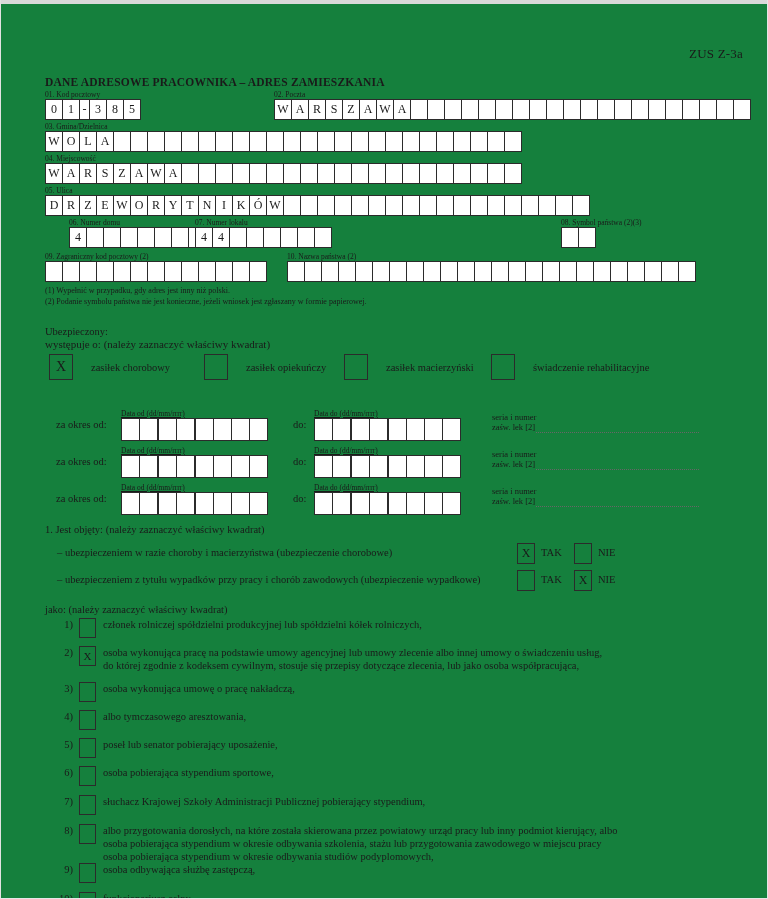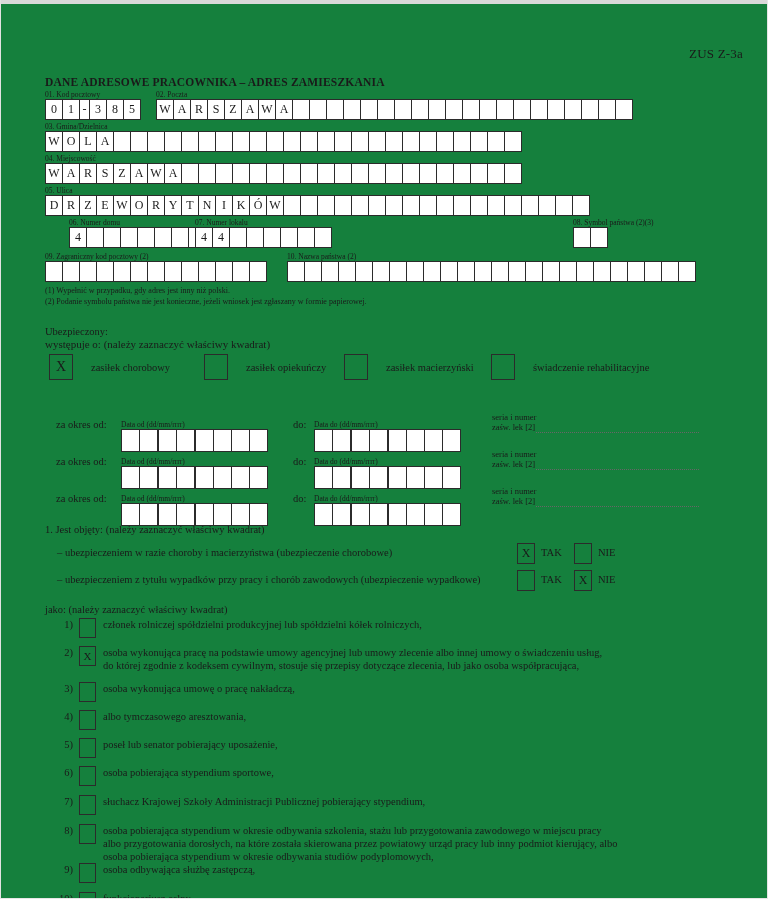--- a/index.html
+++ b/index.html
@@ -6,54 +6,54 @@
   .page{
     position:relative;width:768px;height:899px;background:#15803d;
     font-family:"Liberation Serif","DejaVu Serif",serif;color:#1a1a1a;
     overflow:hidden;box-sizing:border-box;
     border-left:1px solid #e2e2e2;border-right:1px solid #e6e6e6;border-bottom:1px solid #e6e6e6;
   }
   .page::before{content:"";position:absolute;left:0;top:0;width:768px;height:4px;background:#d9d9d9;}
   .form-code{position:absolute;top:46px;right:24px;font-size:13px;letter-spacing:.2px;}
   .content{position:absolute;left:44px;top:76px;width:706px;}
   .addr-title{font-weight:bold;font-size:11.5px;height:14px;letter-spacing:.2px;}
-  .frow{position:relative;margin-bottom:2px;}
+  .frow{position:relative;margin-bottom:2px;justify-content:space-between;}
   .flabel{font-size:7.5px;height:9px;line-height:9px;white-space:nowrap;}
   .cells{display:flex;}
   .cell{
     width:16px;height:19px;border:1px solid #2b2b2b;margin-left:-1px;
     font-size:12px;text-align:center;line-height:19px;background:#fff;flex:0 0 auto;
   }
   .cell:first-child{margin-left:0;}
   .cell.narrow{width:9px;}
   .rowA{display:flex;}
   .rowA .f02{margin-left:15px;}
   .rowE{height:32px;}
   .rowE .f06{position:absolute;left:0;top:0;padding-left:24px;}
   .rowE .f07{position:absolute;left:150px;top:0;}
-  .rowE .f08{position:absolute;left:528px;top:0;font-family:Liberation Serif, serif;}
+  .rowE .f08{position:absolute;left:516px;top:0;font-family:Liberation Serif, serif;}
   .rowF{height:32px;}
   .rowF .f09{position:absolute;left:0;top:0;}
   .rowF .f10{position:absolute;left:242px;top:0;}
   .footnote{font-size:8px;height:9.5px;line-height:9.5px;margin-top:1px;}
   .footnote:first-of-type{margin-top:4px;}
   .ins-head{font-size:10.5px;margin-top:20px;height:12px;}
   .ins-sub{font-size:11px;height:12px;}
   .benefits{position:relative;height:30px;margin-top:4px;}
   .benefit{position:absolute;top:0;display:flex;align-items:center;}
   .benefit:nth-child(1){left:4px;}
   .benefit:nth-child(2){left:159px;}
   .benefit:nth-child(3){left:299px;}
   .benefit:nth-child(4){left:446px;}
   .bbox{width:22px;height:24px;border:1.5px solid #2b2b2b;text-align:center;line-height:24px;font-size:14px;}
   .blabel{font-size:10.5px;margin-left:18px;}
   .periods{margin-top:20px;}
   .prow{position:relative;height:37px;}
   .pokres{position:absolute;left:11px;top:15px;font-size:10.5px;}
-  .dgroup{position:absolute;top:16px;}
+  .dgroup{position:absolute;top:5px;text-decoration:underline;}
   .dg-from{left:76px;}
   .dg-to{left:269px;}
   .dlabel{font-size:7.5px;height:9px;line-height:9px;white-space:nowrap;}
   .dcells{display:flex;}
   .dcell{width:17px;height:21px;border:1px solid #2b2b2b;margin-left:-1px;background:#fff;flex:0 0 auto;}
   .dcell:first-child{margin-left:0;}
   .dcell.grp{border-left:2px solid #2b2b2b;}
   .pdo{position:absolute;left:248px;top:15px;font-size:10.5px;}
   .seria{position:absolute;left:447px;top:8px;font-size:8.5px;line-height:10px;}
   .dotline{position:absolute;left:491px;top:28px;width:163px;border-bottom:1px dotted #666;}
@@ -520,22 +520,22 @@
           <span class="rnum">7)</span>
           <div class="rbox"></div>
           <div class="rtext">
             <div>słuchacz Krajowej Szkoły Administracji Publicznej pobierający stypendium,</div>
           </div>
         </div>
         <div class="role-item" style="margin-bottom: 0px;">
           <span class="rnum">8)</span>
           <div class="rbox"></div>
           <div class="rtext">
+            <div>albo przygotowania dorosłych, na które została skierowana przez powiatowy urząd pracy lub inny podmiot kierujący, albo</div>
             <div>osoba pobierająca stypendium w okresie odbywania szkolenia, stażu lub przygotowania zawodowego w miejscu pracy</div>
-            <div>albo przygotowania dorosłych, na które została skierowana przez powiatowy urząd pracy lub inny podmiot kierujący, albo</div>
             <div>osoba pobierająca stypendium w okresie odbywania studiów podyplomowych,</div>
           </div>
         </div>
         <div class="role-item" style="margin-bottom: 11px;">
           <span class="rnum">9)</span>
           <div class="rbox"></div>
           <div class="rtext">
             <div>osoba odbywająca służbę zastępczą,</div>
           </div>
         </div>

